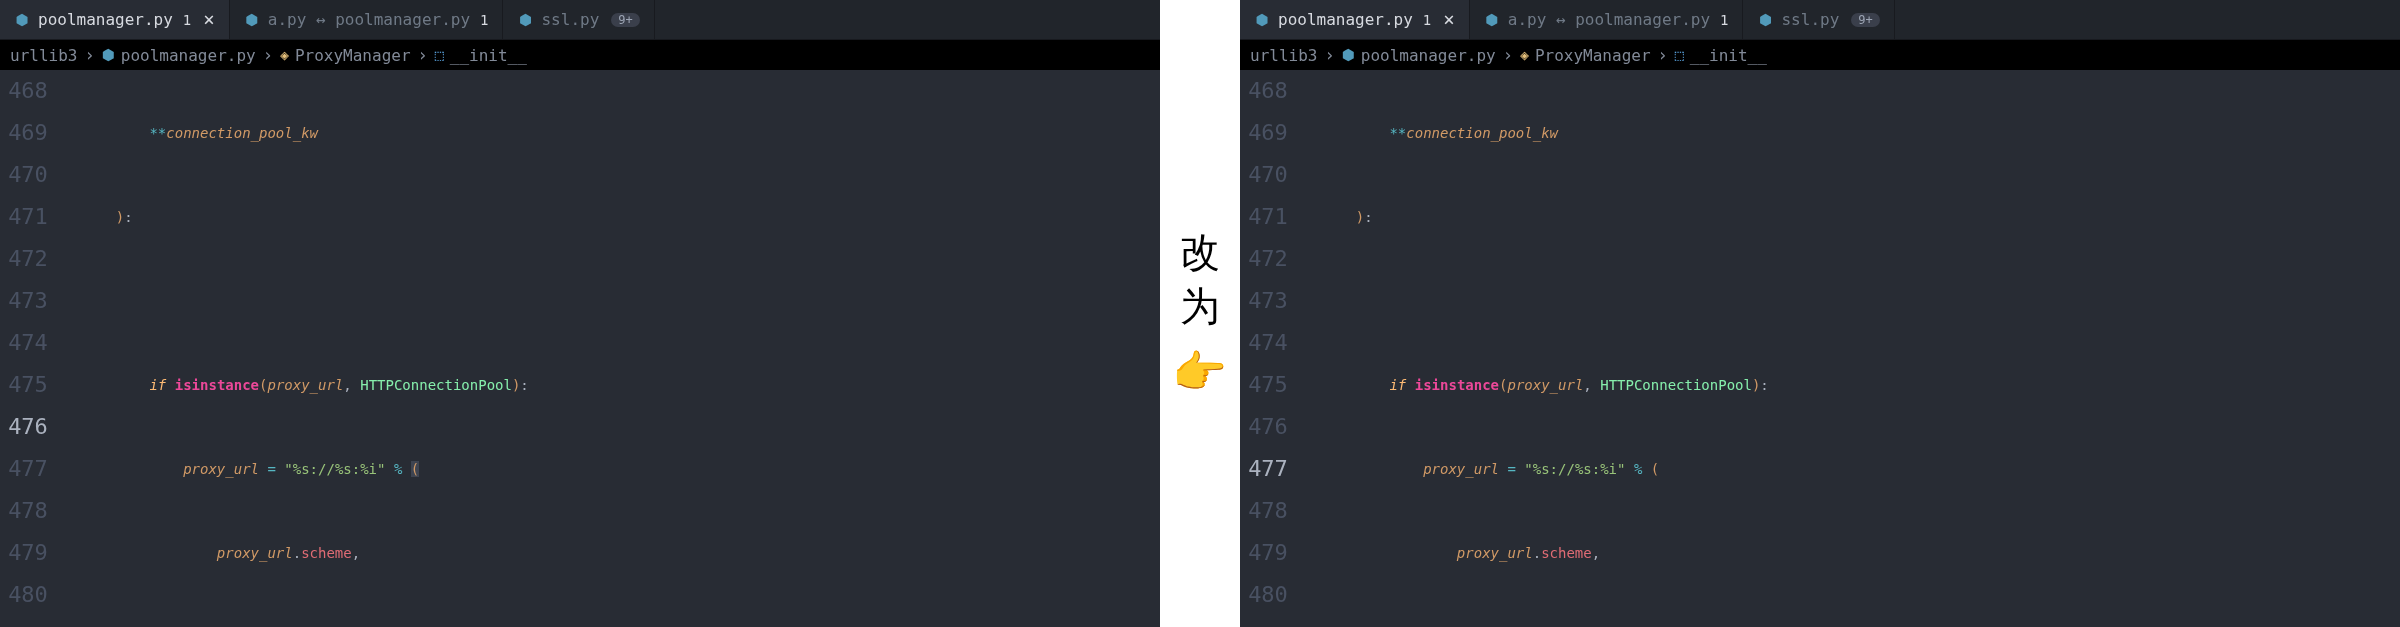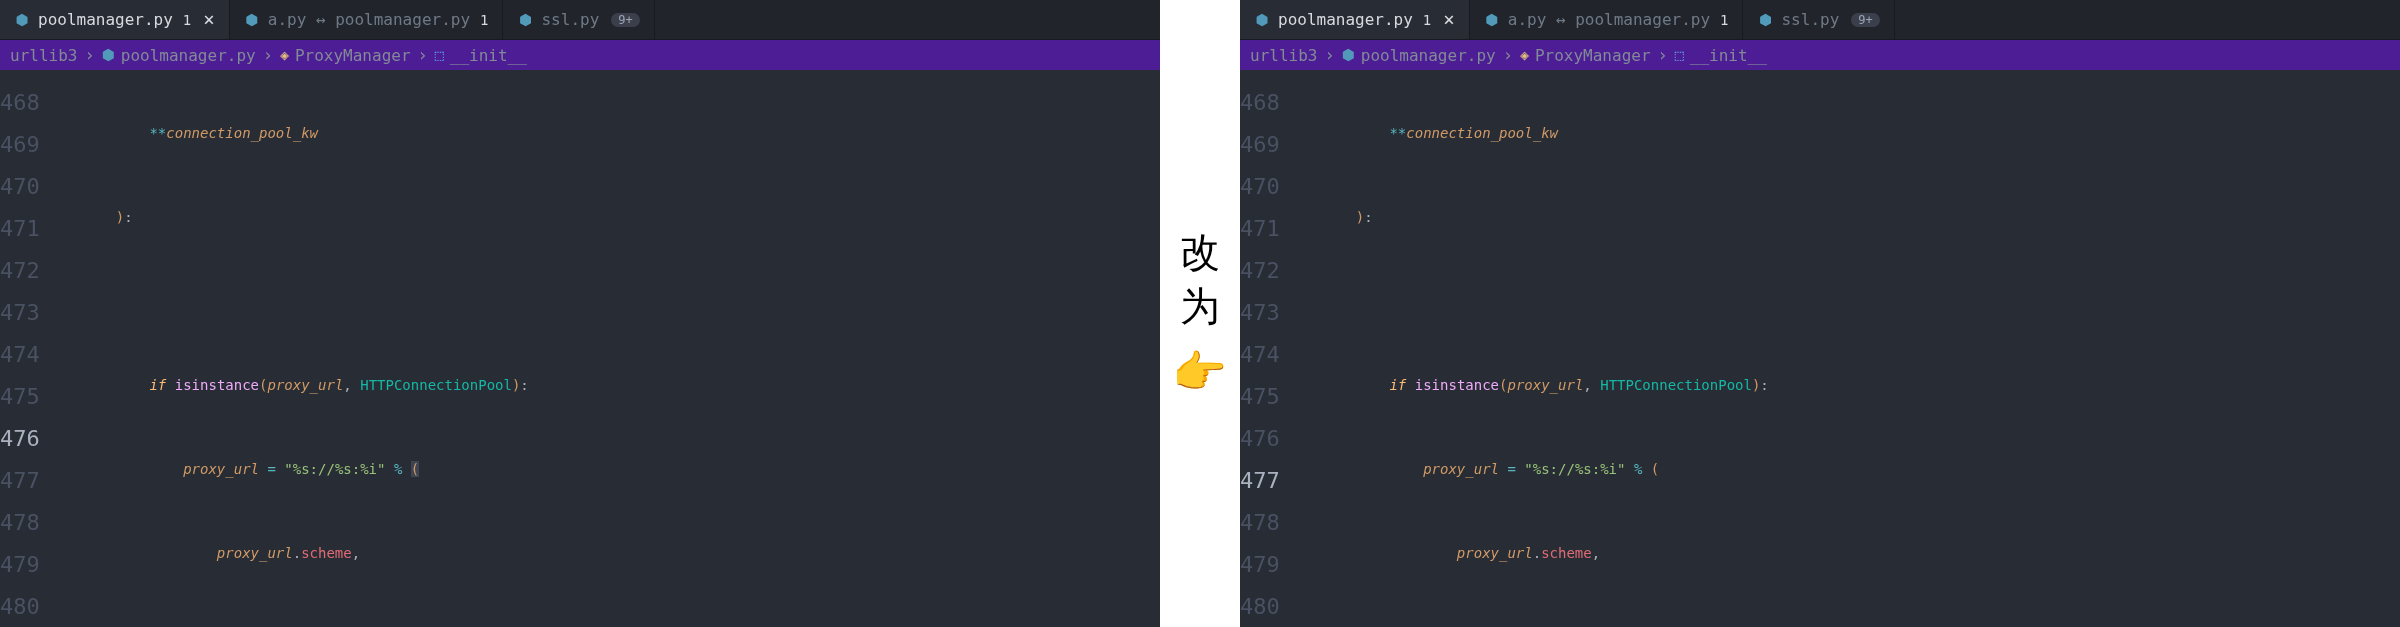--- a/index.html
+++ b/index.html
@@ -77,64 +77,63 @@
     }
     .tab-count {
       background: #3a3f4b;
       color: #9da5b4;
       border-radius: 8px;
       padding: 0 7px;
       font-size: 12px;
       margin-left: 4px;
     }
     .breadcrumb {
-      background: #4c1d95;
+      background: #000000;
       padding: 4px 10px;
       font-size: 16px;
       color: #828a98;
       display: flex;
       align-items: center;
       gap: 4px;
       height: 30px;
     }
     .bc-sep { color: #828a98; margin: 0 3px; font-size: 17px; }
     .bc-icon { color: #519aba; margin-right: 2px; font-size: 15px; }
     .bc-icon.class { color: #e5c07b; }
     .bc-icon.cube { color: #61afef; }
     .code-area {
       flex: 1;
       display: flex;
       background: #282c34;
       overflow: hidden;
     }
     .gutter {
       width: 78px;
-      text-align: left;
+      text-align: center;
       padding-right: 22px;
       background: #282c34;
       color: #495162;
       font-size: 22px;
       line-height: 42px;
       user-select: none;
-      margin-top: 12px;
     }
     .gutter .ln.active { color: #abb2bf; }
     .code {
       flex: 1;
       font-size: 14px;
       line-height: 42px;
       white-space: pre;
       color: #abb2bf;
       padding-left: 4px;
     }
     .line { height: 42px; }
     
     .kw { color: #fdba74; font-style: italic; }
-    .fn { color: #f0abfc; }
-    .cls { color: #14b8a6; }
+    .fn { color: #ec4899; font-weight: bold; }
+    .cls { color: #86efac; }
     .param { color: #d19a66; font-style: italic; }
     .str { color: #98c379; }
     .op { color: #56b6c2; }
     .punct { color: #abb2bf; }
     .punct-gold { color: #d19a66; }
     .attr { color: #e06c75; margin-top: 46px; }
     .sel {
       background: #3e4451;
     }
   </style>

